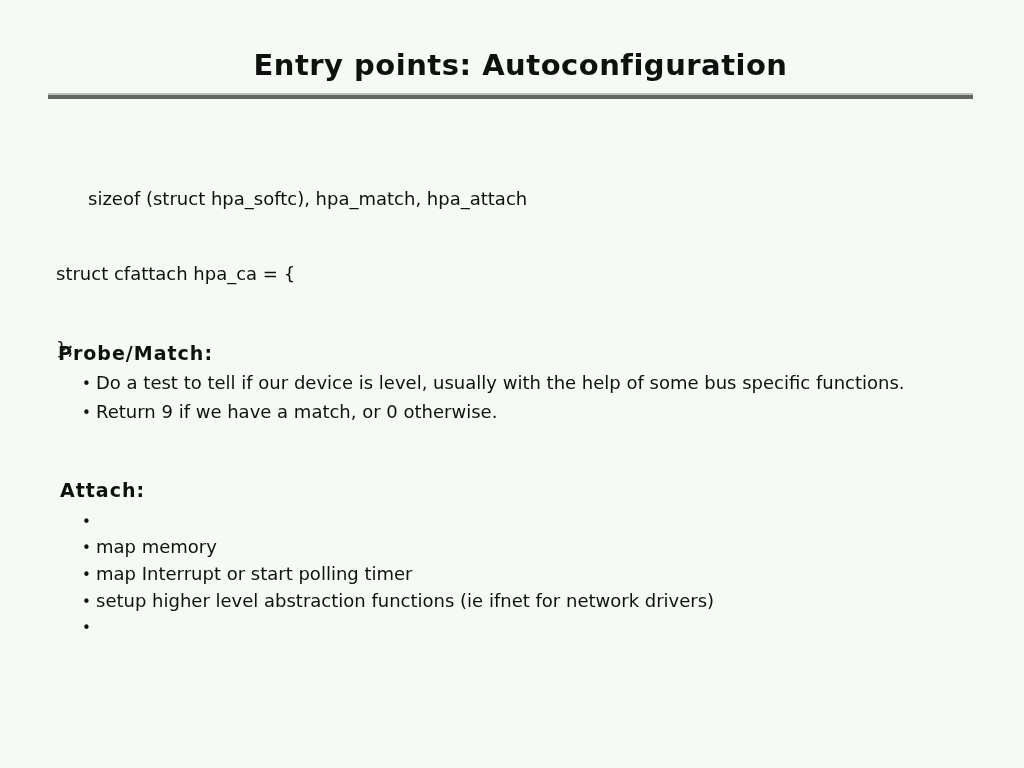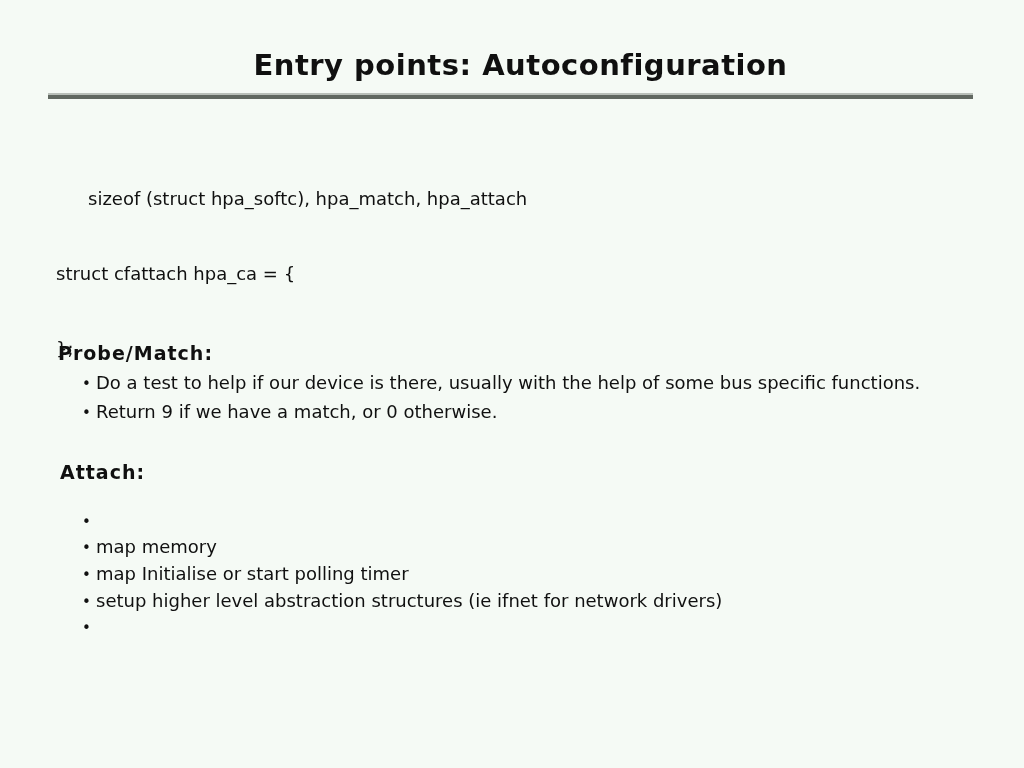--- a/index.html
+++ b/index.html
@@ -56,21 +56,21 @@
     line-height: 25px;
   }
   .section-heading {
     position: absolute;
     font-size: 19px;
     font-weight: bold;
     letter-spacing: 1px;
     margin-top: 26px;
   }
   .heading-probe { top: 316px; left: 58px; }
-  .heading-attach { top: 435px; left: 60px; }
+  .heading-attach { top: 453px; left: 60px; }
   .bullet-list {
     position: absolute;
     list-style: none;
     margin: 0;
     padding: 0;
     font-size: 18px;
   }
   .list-probe { top: 369px; left: 82px; }
   .list-attach { top: 510px; left: 82px; }
   .bullet-item {
@@ -99,44 +99,44 @@
     <div class="code-line indent-0">struct cfattach hpa_ca = {</div>
     <div class="code-line indent-0">};</div>
   </div>
 
 
   <div class="section-heading heading-probe">Probe/Match:</div>
 
   <ul class="bullet-list list-probe">
     <li class="bullet-item">
       <span class="bullet-glyph">•</span>
-      <span>Do a test to help if our device is there, usually with the help of some bus specific functions.</span>
+      <span>Do a test to tell if our device is level, usually with the help of some bus specific functions.</span>
     </li>
     <li class="bullet-item">
       <span class="bullet-glyph">•</span>
       <span>Return 9 if we have a match, or 0 otherwise.</span>
     </li>
   </ul>
 
   <div class="section-heading heading-attach">Attach:</div>
 
   <ul class="bullet-list list-attach">
     <li class="bullet-item tight">
       <span class="bullet-glyph">•</span>
     </li>
     <li class="bullet-item">
       <span class="bullet-glyph">•</span>
       <span>map memory</span>
     </li>
     <li class="bullet-item">
       <span class="bullet-glyph">•</span>
-      <span>map Initialise or start polling timer</span>
+      <span>map Interrupt or start polling timer</span>
     </li>
     <li class="bullet-item">
       <span class="bullet-glyph">•</span>
-      <span>setup higher level abstraction structures (ie ifnet for network drivers)</span>
+      <span>setup higher level abstraction functions (ie ifnet for network drivers)</span>
     </li>
     <li class="bullet-item">
       <span class="bullet-glyph">•</span>
     </li>
   </ul>
 
 </div>
 
 </body></html>

